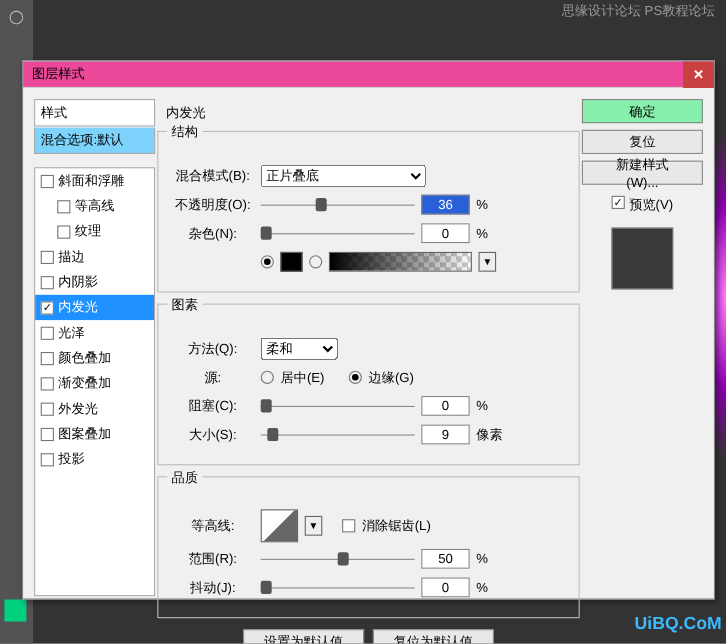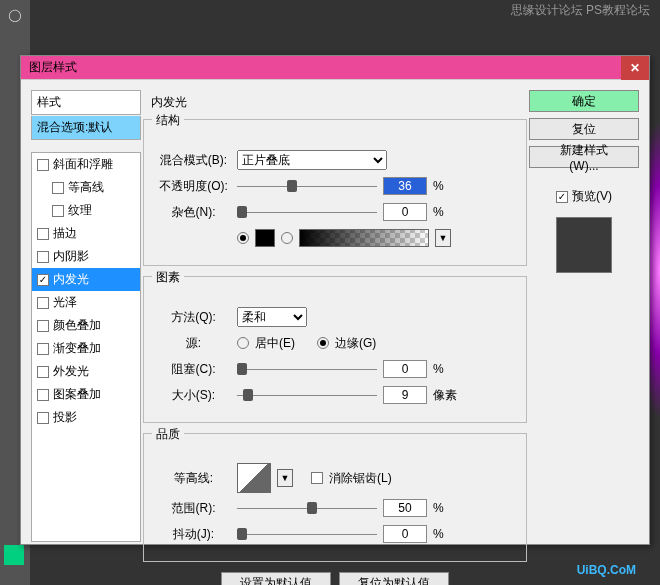--- a/index.html
+++ b/index.html
@@ -3,21 +3,21 @@
 <meta charset="utf-8">
 <style>
 *{box-sizing:border-box;margin:0;padding:0;font-family:"Microsoft YaHei",SimSun,sans-serif;font-size:12px}
 body{background:#2b2b2b;width:660px;height:585px;position:relative;overflow:hidden}
 .bg-dark{position:absolute;inset:0;background:#333}
 .bg-right{position:absolute;right:0;top:120px;width:30px;height:300px;background:radial-gradient(ellipse at right center,#ff80ff,#8800aa 40%,transparent 70%)}
 .ps-toolbar{position:absolute;left:0;top:0;width:30px;height:100%;background:#535353}
 .ps-toolbar div{width:26px;height:26px;margin:2px;display:flex;align-items:center;justify-content:center;color:#ccc}
 .swatch{position:absolute;left:4px;bottom:20px;width:20px;height:20px;background:#00d080}
 .wm-top{position:absolute;right:10px;top:2px;color:#999;font-size:11px;text-align:right}
-.wm-bot{position:absolute;right:24px;bottom:8px;color:#3cb9ff;font-size:12px;font-weight:bold}
+.wm-bot{position:absolute;right:4px;bottom:8px;color:#3cb9ff;font-size:16px;font-weight:bold}
 .dialog{position:absolute;left:20px;top:55px;width:630px;height:490px;background:#f0f0f0;border:1px solid #888;box-shadow:2px 2px 6px rgba(0,0,0,.4)}
 .titlebar{height:24px;background:#ec4899;border-bottom:1px solid #ccc;display:flex;align-items:center;padding-left:8px}
 .titlebar .close{margin-left:auto;width:28px;height:24px;background:#c94040;color:#fff;display:flex;align-items:center;justify-content:center;font-weight:bold}
 .body{display:flex;padding:10px;gap:2px;height:calc(100% - 24px)}
 .col-styles{width:110px}
 .styles-head{border:1px solid #aaa;padding:3px 5px;background:#fff;margin-bottom:1px}
 .styles-sub{border:1px solid #aaa;border-top:none;padding:3px 5px;background:#7dd3fc;margin-bottom:12px}
 .styles-list{border:1px solid #aaa;background:#fff;height:390px}
 .style-item{padding:3px 5px;display:flex;align-items:center;gap:4px}
 .style-item.child{padding-left:20px}
@@ -41,21 +41,21 @@
 .radio{width:12px;height:12px;border:1px solid #777;border-radius:50%;display:inline-flex;align-items:center;justify-content:center}
 .radio.checked::after{content:"";width:6px;height:6px;background:#000;border-radius:50%}
 .grad{width:130px;height:18px;border:1px solid #666;background:linear-gradient(to right,#000,transparent),repeating-conic-gradient(#ccc 0 25%,#fff 0 50%) 0/10px 10px}
 .dd{width:16px;height:18px;border:1px solid #666;background:#eee;display:flex;align-items:center;justify-content:center;font-size:9px}
 .contour{width:34px;height:30px;border:1px solid #666;background:linear-gradient(135deg,#fff 49%,#666 50%)}
 .btn{border:1px solid #888;background:#e8e8e8;padding:3px 18px;height:22px;display:inline-flex;align-items:center;justify-content:center}
 .footer-btns{display:flex;gap:8px;justify-content:center;margin-top:6px}
 .col-right{width:110px;display:flex;flex-direction:column;gap:6px;align-items:stretch}
 .col-right .btn{width:100%}
 .btn.primary{background:#86efac}
-.preview-cb{display:flex;align-items:center;gap:4px;justify-content:center;margin-top:14px}
+.preview-cb{display:flex;gap:4px;justify-content:center;margin-top:4px}
 .preview-sw{width:56px;height:56px;background:#3a3a3a;border:1px solid #777;margin:6px auto}
 </style>
 </head>
 <body>
 
 <div class="bg-dark"></div>
 <div class="bg-right"></div>
 <div class="ps-toolbar">
   <div>◯</div>
 </div>

